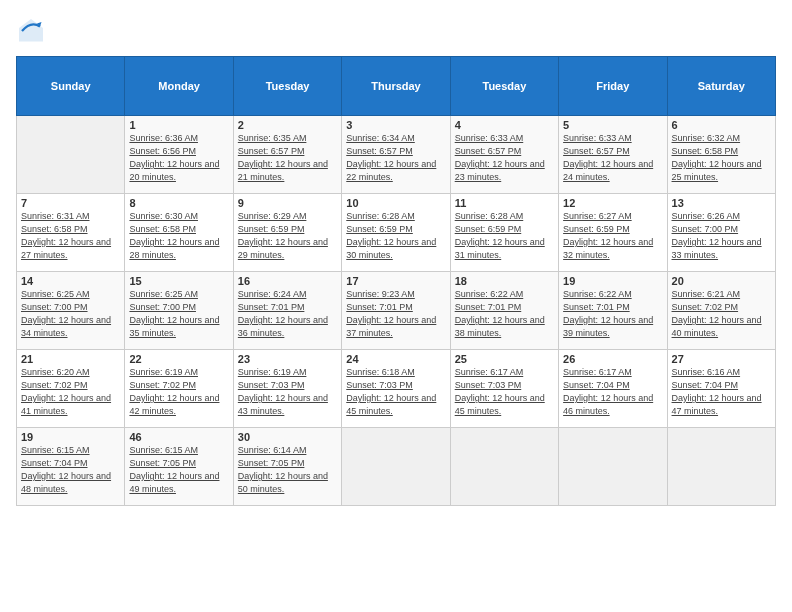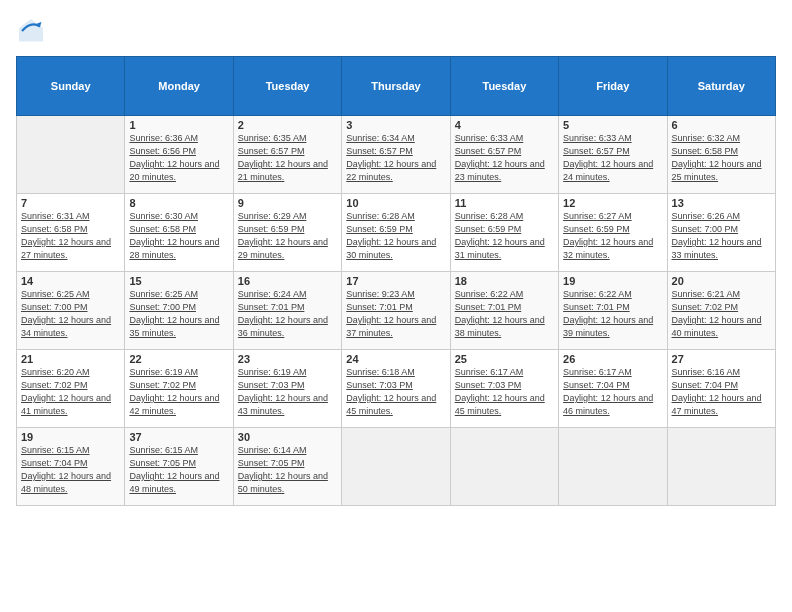--- a/index.html
+++ b/index.html
@@ -366,21 +366,21 @@
         <tr>
           <td>
             <span class="day-number">19</span>
             <div class="day-info">
               <div>Sunrise: 6:15 AM</div>
               <div>Sunset: 7:04 PM</div>
               <div>Daylight: 12 hours and 48 minutes.</div>
             </div>
           </td>
           <td>
-            <span class="day-number">37</span>
+            <span class="day-number">46</span>
             <div class="day-info">
               <div>Sunrise: 6:15 AM</div>
               <div>Sunset: 7:05 PM</div>
               <div>Daylight: 12 hours and 49 minutes.</div>
             </div>
           </td>
           <td>
             <span class="day-number">30</span>
             <div class="day-info">
               <div>Sunrise: 6:14 AM</div>

